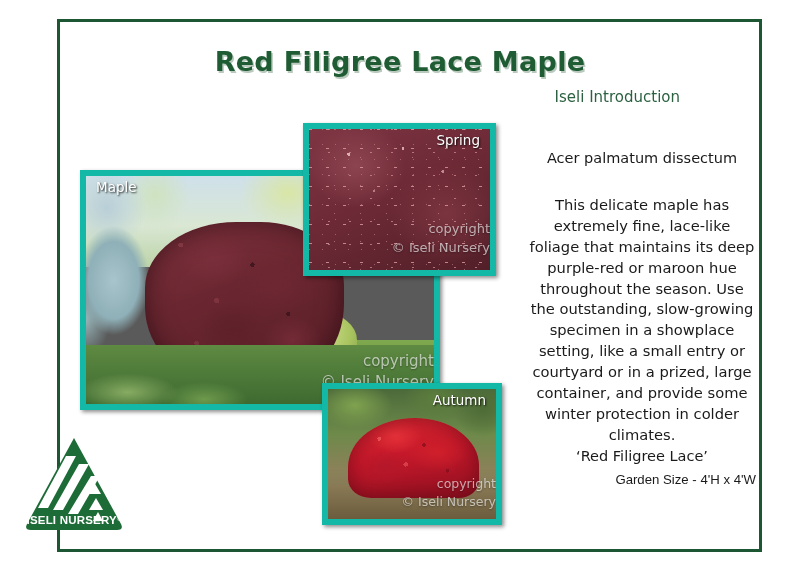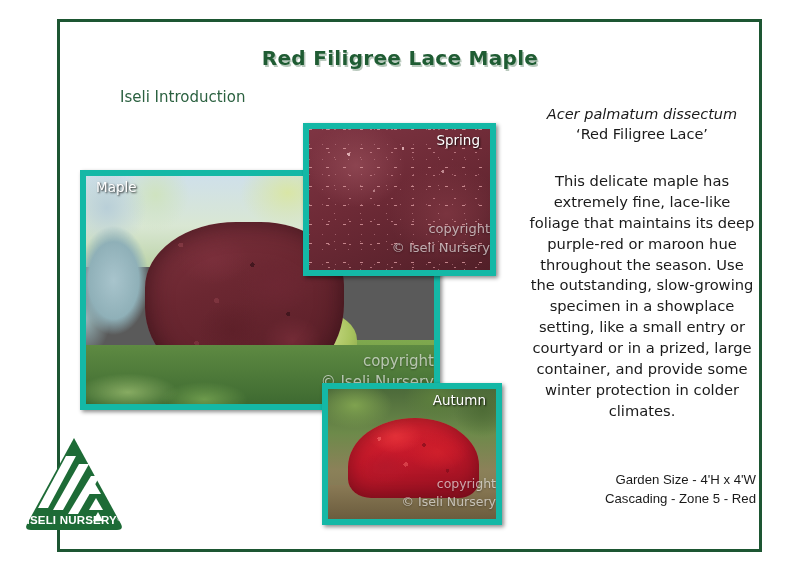--- a/index.html
+++ b/index.html
@@ -28,51 +28,51 @@
   }
 
   
   #card-title {
     position: absolute;
     left: 120px;
     top: 46px;
     width: 560px;
     text-align: center;
     font-family: "DejaVu Sans", sans-serif;
-    font-size: 20px;
+    font-size: 27px;
     font-weight: bold;
     color: #1f5c33;
     letter-spacing: 0.3px;
     text-shadow: 1.5px 1.5px 0 #b9c9bd;
     white-space: nowrap;
   }
   #card-subtitle {
     position: absolute;
     left: 120px;
     top: 88px;
     width: 560px;
-    text-align: left;
+    text-align: right;
     font-size: 15px;
     color: #2b6140;
     white-space: nowrap;
   }
 
   
   #info-column {
     position: absolute;
     left: 528px;
     top: 104px;
     width: 228px;
     text-align: center;
     color: #1a1a1a;
   }
   #botanical-name {
     font-size: 14.5px;
-    font-style: italic;
     line-height: 1.38;
+    margin-top: 44px;
   }
   #cultivar-name {
     font-size: 14.5px;
     line-height: 1.38;
   }
   #plant-description {
     margin-top: 27px;
     font-size: 14.7px;
     line-height: 1.42;
   }
@@ -317,27 +317,26 @@
   </div>
   <div class="season-label right">Autumn</div>
   <div class="watermark">
     <div>copyright</div>
     <div>© Iseli Nursery</div>
   </div>
 </div>
 
 <div id="info-column">
   <div id="botanical-name">Acer palmatum dissectum</div>
+  <div id="plant-description">This delicate maple has extremely fine, lace-like foliage that maintains its deep purple-red or maroon hue throughout the season. Use the outstanding, slow-growing specimen in a showplace setting, like a small entry or courtyard or in a prized, large container, and provide some winter protection in colder climates.</div>
   <div id="cultivar-name">‘Red Filigree Lace’</div>
-  <div id="plant-description">This delicate maple has extremely fine, lace-like foliage that maintains its deep purple-red or maroon hue throughout the season. Use the outstanding, slow-growing specimen in a showplace setting, like a small entry or courtyard or in a prized, large container, and provide some winter protection in colder climates.</div>
 </div>
 
 <div id="plant-specs">
   <div>Garden Size - 4'H x 4'W</div>
-  <div>Cascading - Zone 5 - Red</div>
 </div>
 
 <div id="nursery-logo">
   <svg width="104" height="104" viewBox="0 0 104 104">
     <path d="M52 6 L99 92 Q102 98 95 98 L9 98 Q2 98 5 92 Z" fill="#1d6b36"></path>
     <g fill="#ffffff">
       <polygon points="44,24 54,24 26,76 16,76"></polygon>
       <polygon points="57,32 67,32 41,78 31,78"></polygon>
       <polygon points="69,44 78,44 56,82 46,82"></polygon>
       <polygon points="72,50 79,62 65,62"></polygon>

